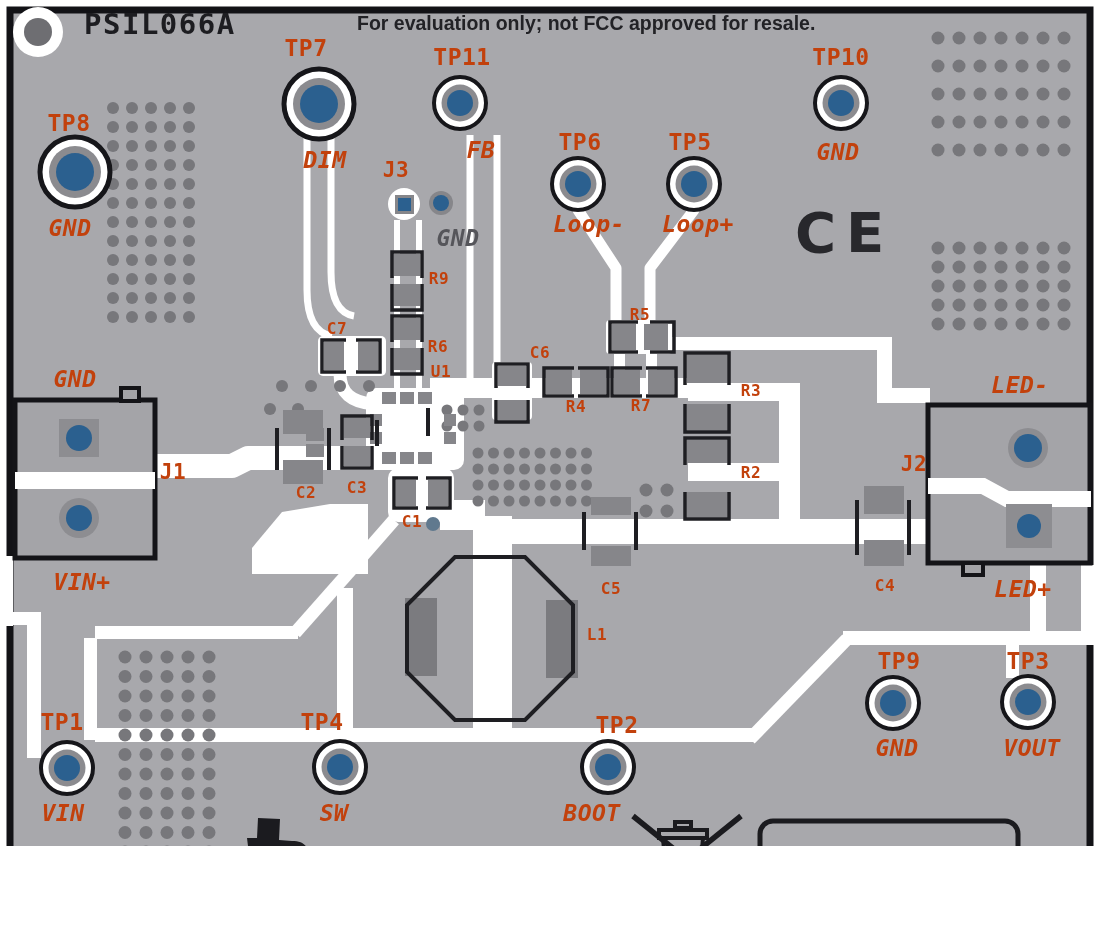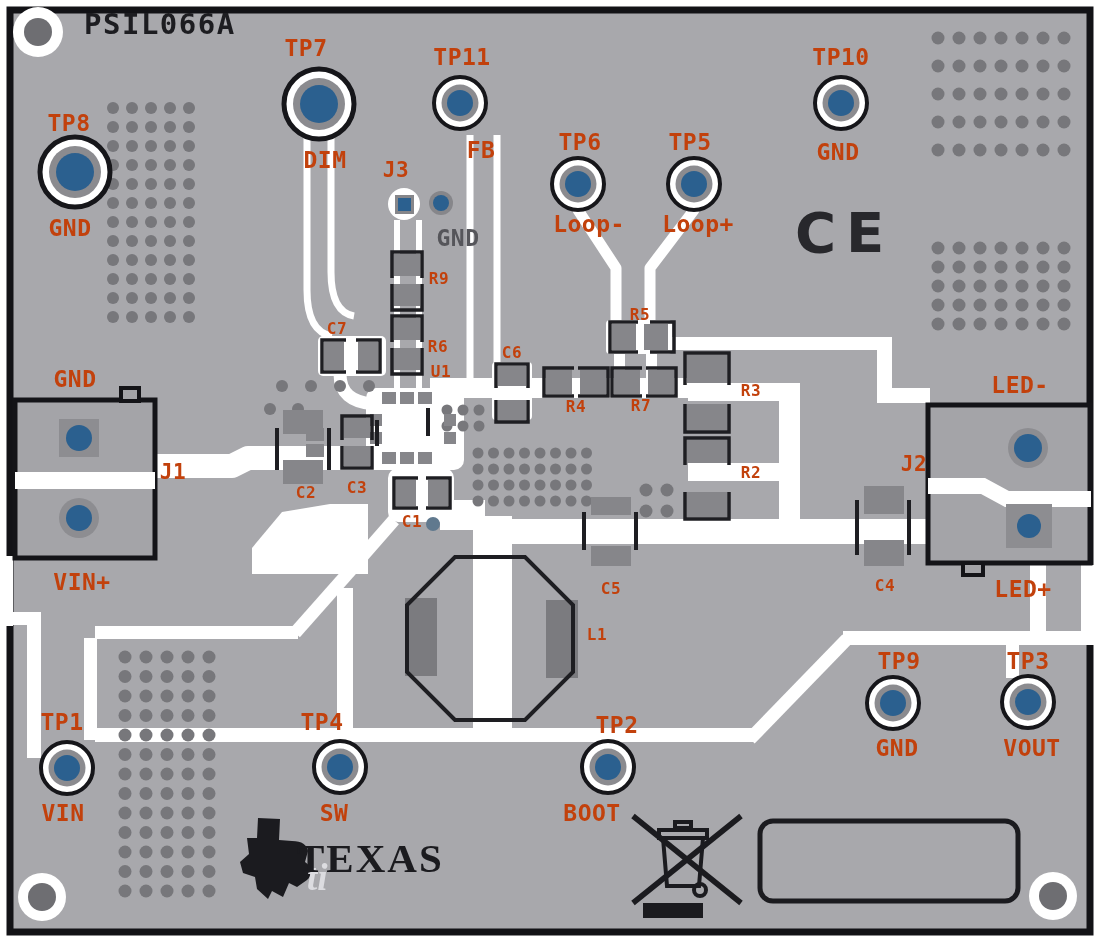--- a/index.html
+++ b/index.html
@@ -1,22 +1,22 @@
 <!DOCTYPE html>
 <html><head>
 <meta charset="utf-8">
 <style>
   html,body{margin:0;padding:0;background:#ffffff;}
-  #stage{position:relative;width:1100px;height:942px;background:#ffffff;overflow:hidden;
+  #stage{position:relative;width:1100px;height:846px;background:#ffffff;overflow:hidden;
          font-family:"DejaVu Sans Mono", monospace;}
   #art{position:absolute;left:0;top:0;}
   .lbl{position:absolute;transform:translate(-50%,-50%);color:#c2410c;font-weight:bold;
        white-space:nowrap;letter-spacing:0.5px;line-height:1;}
   .ref{font-size:23px;}
-  .net{font-size:23px;}
+  .net{font-size:23px;font-style:italic;}
   .cmp{font-size:16px;}
   .jref{font-size:21px;}
   .gray-silk{color:#55555a;}
   .title{position:absolute;left:84px;top:7px;transform:none;font-size:29px;font-weight:bold;
          letter-spacing:1.5px;color:#1d1d21;}
   .disclaimer{position:absolute;left:357px;top:12px;transform:none;
          font-family:"Liberation Sans", sans-serif;font-size:19.5px;font-weight:bold;color:#222226;}
   .ce{position:absolute;left:795px;top:200px;transform:none;font-family:"DejaVu Sans", sans-serif;
       font-size:56px;font-weight:bold;letter-spacing:10px;color:#28282c;}
   .ti-line1{position:absolute;left:297px;top:834px;transform:none;font-family:"Liberation Serif", serif;
@@ -524,20 +524,21 @@
     <polygon points="663,838 703,838 699,886 667,886"></polygon>
     <circle cx="700" cy="890" r="6"></circle>
     <line x1="633" y1="816" x2="741" y2="903" stroke-width="5.5"></line>
     <line x1="741" y1="816" x2="633" y2="903" stroke-width="5.5"></line>
     <rect x="643" y="903" width="60" height="15" fill="#1b1b1f" stroke="none"></rect>
   </g>
   <rect x="760" y="821" width="258" height="80" rx="13" fill="none" stroke="#1b1b1f" stroke-width="5"></rect>
 </svg>
 
 <div class="title">PSIL066A</div>
+<div class="disclaimer">For evaluation only; not FCC approved for resale.</div>
 
 <div class="lbl ref" style="left:306px;top:48px">TP7</div>
 <div class="lbl net" style="left:325px;top:160px">DIM</div>
 <div class="lbl ref" style="left:462px;top:57px">TP11</div>
 <div class="lbl net" style="left:481px;top:150px">FB</div>
 <div class="lbl ref" style="left:69px;top:123px">TP8</div>
 <div class="lbl net" style="left:70px;top:228px">GND</div>
 <div class="lbl ref" style="left:580px;top:142px">TP6</div>
 <div class="lbl net" style="left:589px;top:224px">Loop-</div>
 <div class="lbl ref" style="left:690px;top:142px">TP5</div>
@@ -561,21 +562,21 @@
 <div class="lbl net" style="left:75px;top:379px">GND</div>
 <div class="lbl net" style="left:82px;top:582px">VIN+</div>
 <div class="lbl jref" style="left:914px;top:464px">J2</div>
 <div class="lbl net" style="left:1020px;top:385px">LED-</div>
 <div class="lbl net" style="left:1023px;top:589px">LED+</div>
 
 <div class="lbl cmp" style="left:439px;top:279px">R9</div>
 <div class="lbl cmp" style="left:438px;top:347px">R6</div>
 <div class="lbl cmp" style="left:337px;top:329px">C7</div>
 <div class="lbl cmp" style="left:441px;top:372px">U1</div>
-<div class="lbl cmp" style="left:512px;top:353px">C6</div>
+<div class="lbl cmp" style="left:540px;top:353px">C6</div>
 <div class="lbl cmp" style="left:576px;top:407px">R4</div>
 <div class="lbl cmp" style="left:641px;top:406px">R7</div>
 <div class="lbl cmp" style="left:640px;top:315px">R5</div>
 <div class="lbl cmp" style="left:751px;top:391px">R3</div>
 <div class="lbl cmp" style="left:751px;top:473px">R2</div>
 <div class="lbl cmp" style="left:306px;top:493px">C2</div>
 <div class="lbl cmp" style="left:357px;top:488px">C3</div>
 <div class="lbl cmp" style="left:412px;top:522px">C1</div>
 <div class="lbl cmp" style="left:611px;top:589px">C5</div>
 <div class="lbl cmp" style="left:885px;top:586px">C4</div>

